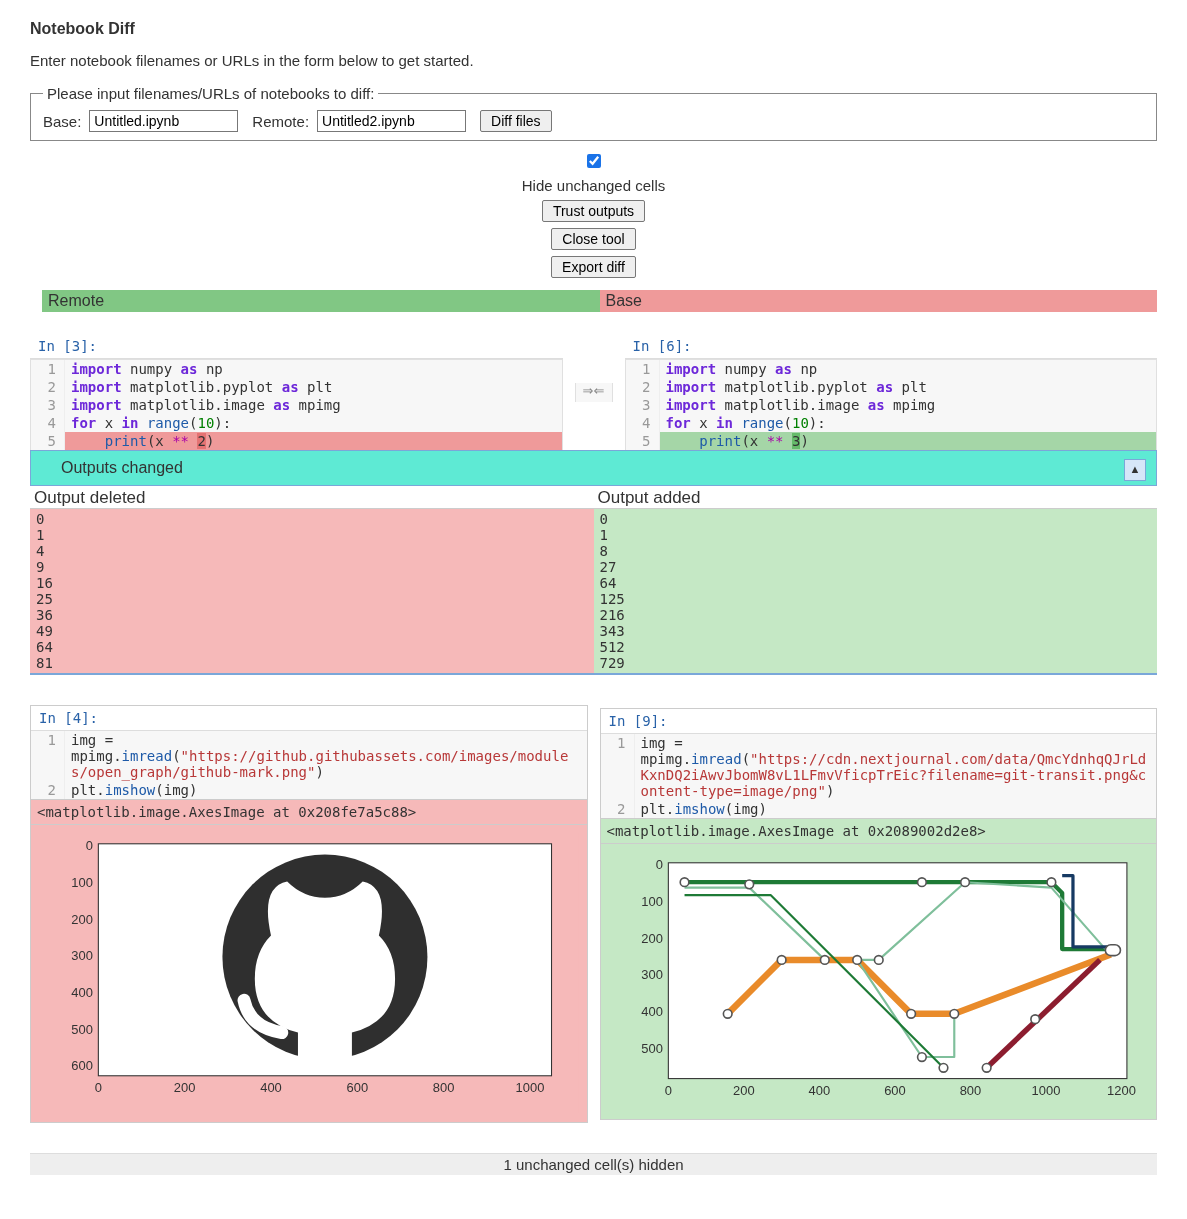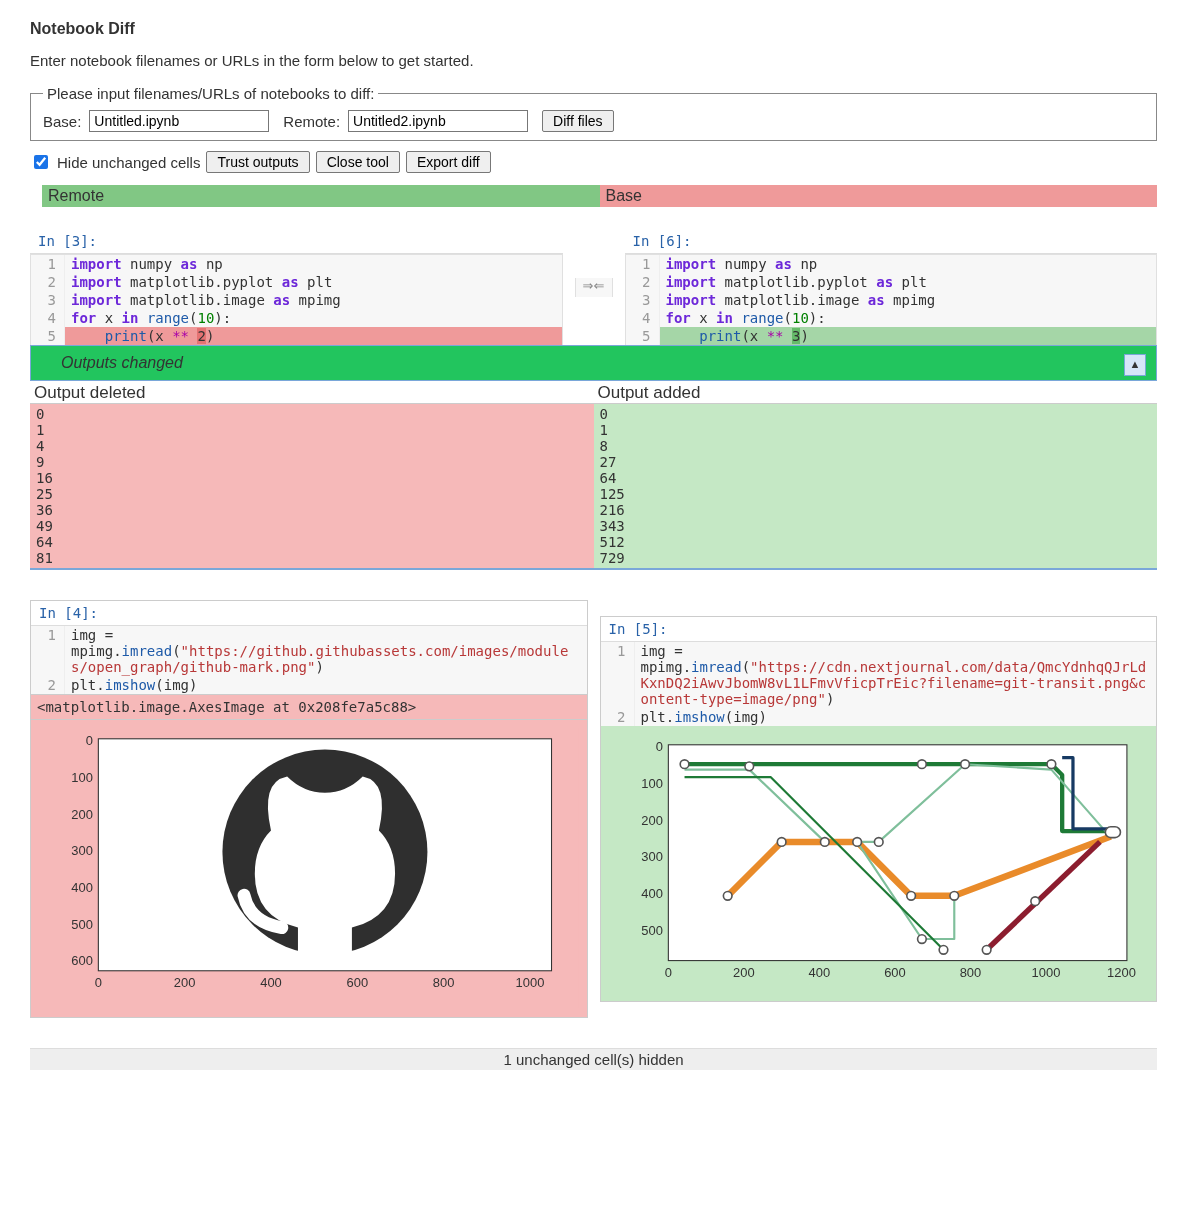--- a/index.html
+++ b/index.html
@@ -18,32 +18,32 @@
     padding: 8px 12px;
     margin: 0 0 10px 0;
   }
   legend { padding: 0 4px; font-size: 15px; }
   .row-inline { display:flex; align-items:center; gap:6px; flex-wrap:wrap; }
   label { margin-right: 2px; }
   input[type=text] {
     padding: 2px 4px;
     font-size: 14px;
     border: 1px solid #777;
-    width: 180px;
+    width: 149px;
     height: 22px;
   }
   button {
     padding: 2px 10px;
     font-size: 14px;
     border: 1px solid #777;
     background: #efefef;
     border-radius: 2px;
     cursor: pointer;
   }
-  .opt-row { display:flex; align-items:center; gap:6px; margin-bottom: 12px;}
+  .opt-row { display:flex; align-items:center; gap:6px; margin-bottom: 12px; flex-direction: column;}
   .opt-row input[type=checkbox]{ accent-color:#1a73e8; width:14px; height:14px; }
   .headers { display:flex; gap:0; margin-bottom: 22px;}
   .hdr { flex:1; padding: 2px 6px; font-size:16px; }
   .hdr.base { background:#ef9a9a; }
   .hdr.remote { background:#81c784; margin-left:12px;}
   .cell-row { display:flex; gap:12px; margin-bottom: 24px; align-items:center; position:relative;}
   .col { flex:1; min-width:0; }
   .in-label { color:#2962a8; font-family: Consolas,monospace; font-size:14px; padding:4px 8px; border-bottom:1px solid #ddd;}
   .code-block { font-family: Consolas,monospace; font-size:14px; background:#f7f7f7; border:1px solid #e0e0e0; }
   .code-line { display:flex; }
@@ -53,27 +53,26 @@
   .src.changed.add { background:#a5d6a7; }
   .hl-del { background:#e57373; }
   .hl-add { background:#66bb6a; }
   .kw { color:#6d28d9; font-weight:bold; }
   .op { color:#a800a8; }
   .num { color:#008000; }
   .fn { color:#1e5aa8; }
   .str { color:#b83838; }
   .gutter-mid { width:38px; display:flex; align-items:flex-end; justify-content:center; color:#888; font-size:13px; padding-bottom:4px; background:#f7f7f7; border-left:1px solid #e0e0e0; border-right:1px solid #e0e0e0;}
   .outputs-changed {
-    background:#22c55e;
+    background:#5eead4;
     border:1px solid #7aa7d9;
     padding:8px 18px 8px 30px;
     font-size:16px;
     position:relative;
     margin-top:-1px;
-    font-style:italic;
   }
   .collapse-btn {
     position:absolute; right:10px; top:8px;
     width:22px; height:22px;
     border:1px solid #7aa7d9;
     background:#d6e6f8;
     text-align:center;
     line-height:18px;
     font-size:11px;
     cursor:pointer;
@@ -268,32 +267,33 @@
 
         <path d="M 215 95 q -10 -45 15 -50 q 15 15 35 15 q 20 0 35 -15 q 25 5 15 50
                  q 15 15 15 40 q 0 40 -40 50 l 0 30 l -50 0 l 0 -30 q -40 -10 -40 -50 q 0 -25 15 -40 z" fill="#fff"></path>
 
         <path d="M 225 185 q -30 -5 -35 -30" stroke="#fff" stroke-width="12" fill="none" stroke-linecap="round"></path>
       </svg>
     </div>
   </div>
 
   <div class="col cell2-col add">
-    <div class="in-label" style="background:#fff;">In [5]:</div>
+    <div class="in-label" style="background:#fff;">In [9]:</div>
     <div class="code-block" style="border:none;">
       <div class="code-line">
           <div class="lineno">1</div>
           <div class="src" style="white-space:pre-wrap;word-break:break-all;">img =
 mpimg.<span class="fn">imread</span>(<span class="str">"https://cdn.nextjournal.com/data/QmcYdnhqQJrLdKxnDQ2iAwvJbomW8vL1LFmvVficpTrEic?filename=git-transit.png&amp;content-type=image/png"</span>)</div>
         </div>
       <div class="code-line">
           <div class="lineno">2</div>
           <div class="src">plt.<span class="fn">imshow</span>(img)</div>
         </div>
     </div>
+    <div class="axesline">&lt;matplotlib.image.AxesImage at 0x2089002d2e8&gt;</div>
     <div class="plot-holder">
       <svg viewBox="0 0 500 240" width="100%">
         <rect x="0" y="0" width="500" height="240" fill="#c5e8c5"></rect>
         <rect x="55" y="10" width="425" height="200" fill="#fff" stroke="#333"></rect>
         <g font-size="12" fill="#333" text-anchor="end">
           <text x="50" y="16">0</text>
             <text x="50" y="50">100</text>
             <text x="50" y="84">200</text>
           <text x="50" y="118">300</text>
             <text x="50" y="152">400</text>

